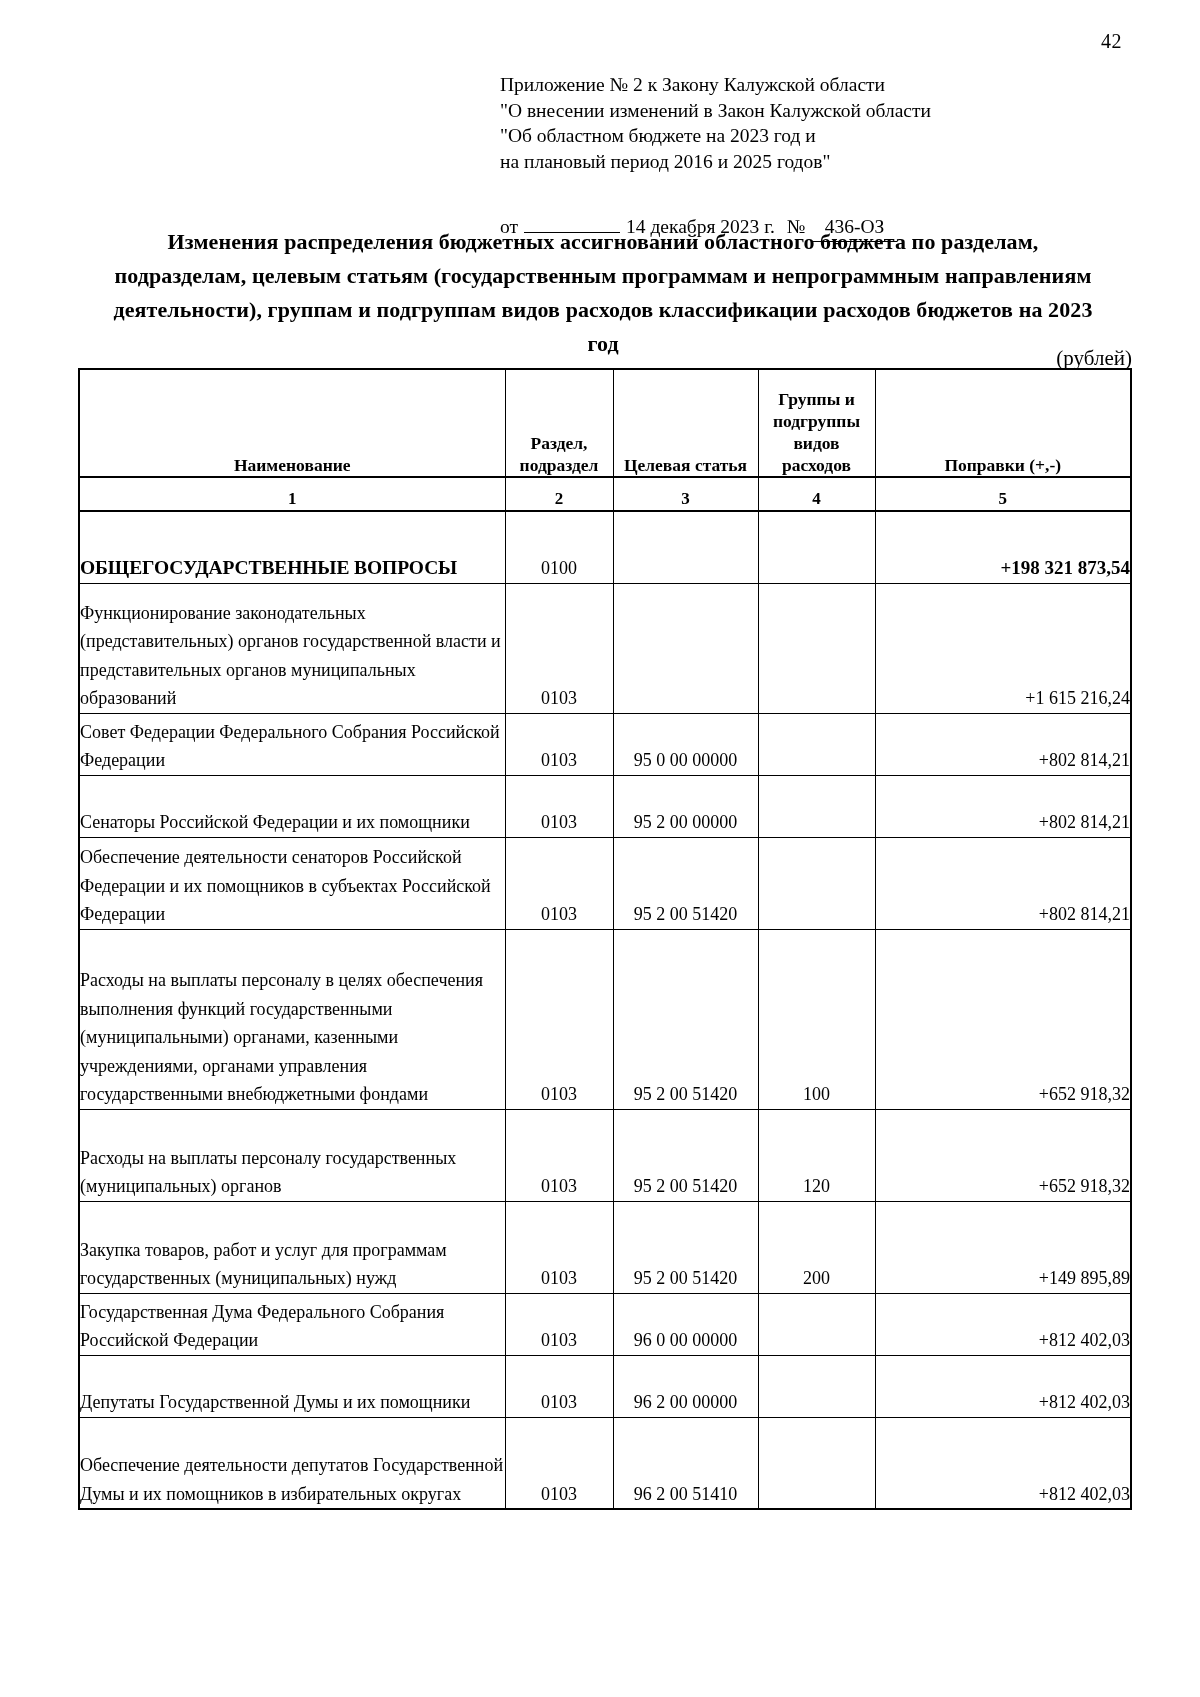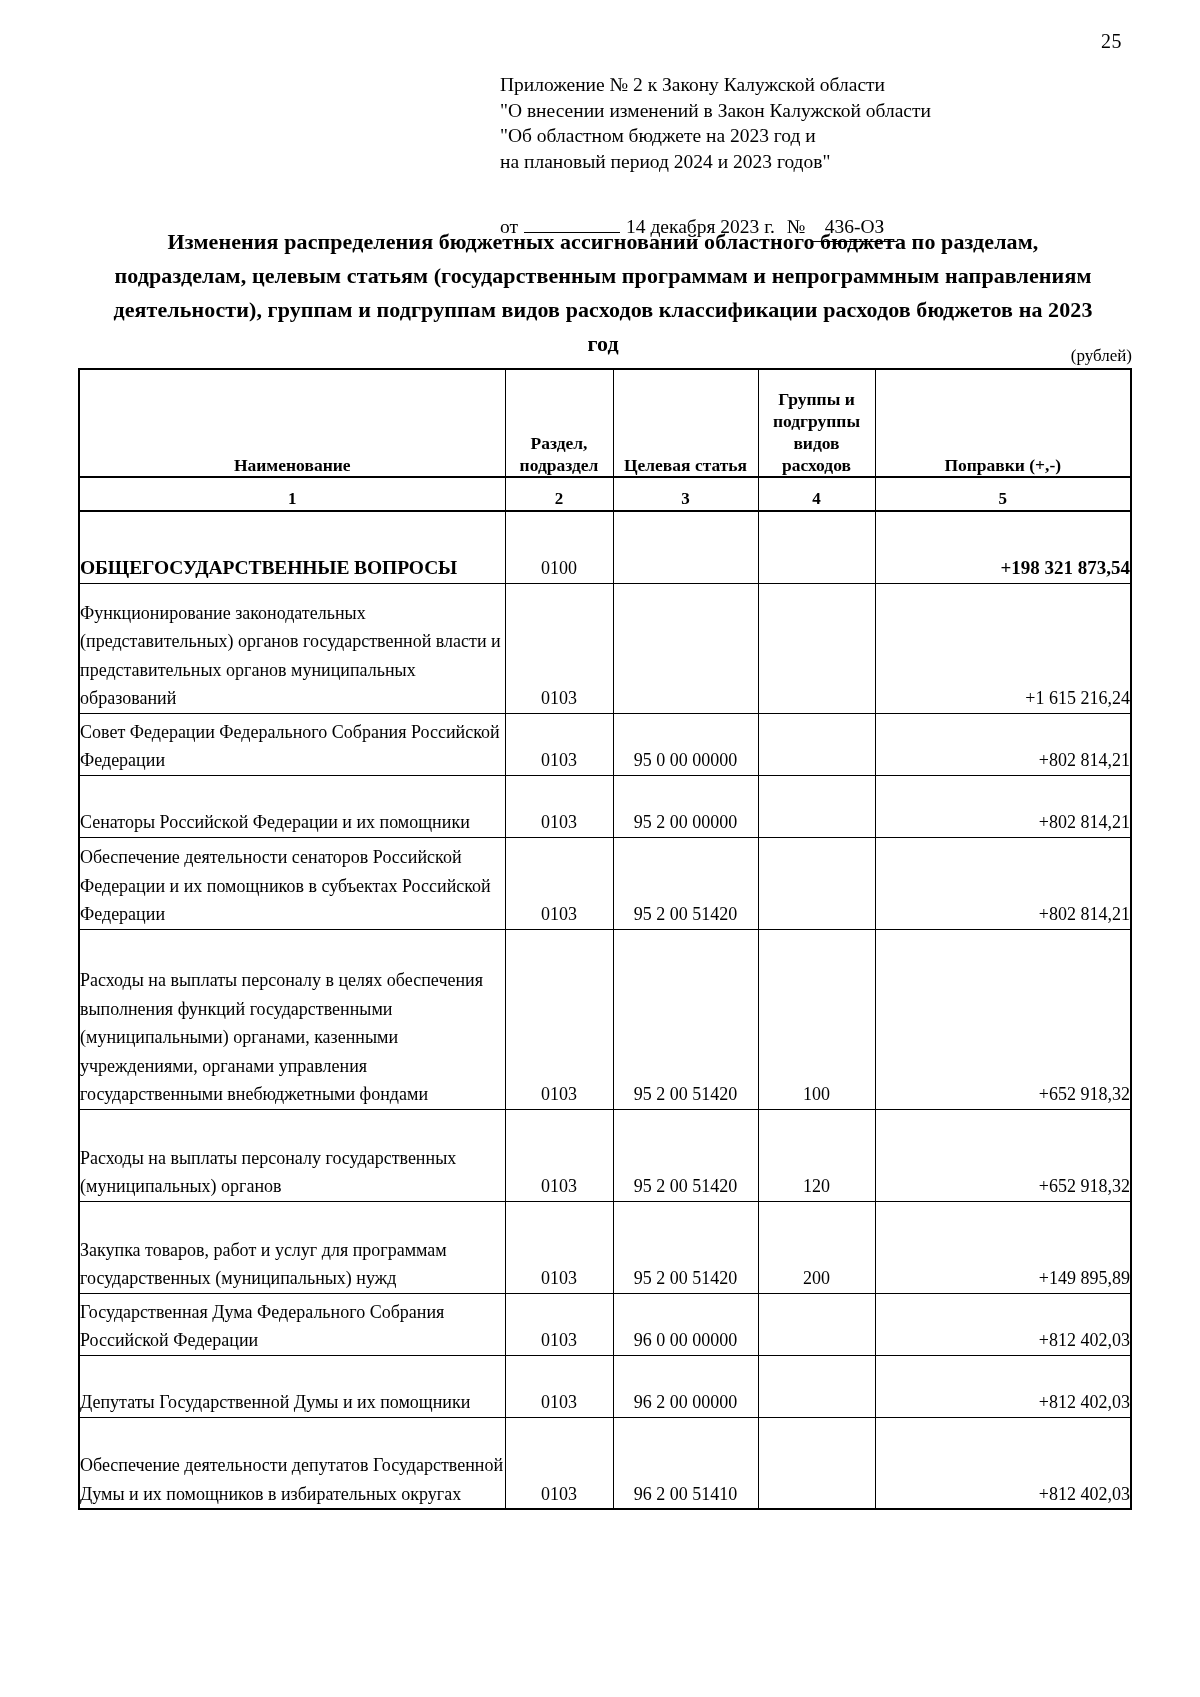--- a/index.html
+++ b/index.html
@@ -75,21 +75,21 @@
     font-weight: bold;
     line-height: 34px;
     letter-spacing: 0.1px;
   }
 
   
   .currency-note {
     position: absolute;
     top: 346px;
     right: 68px;
-    font-size: 17px;
+    font-size: 21px;
   }
 
   
   .tbl-wrap {
     position: absolute;
     top: 368px;
     left: 78px;
     width: 1052px;
   }
   table.budget {
@@ -160,27 +160,27 @@
   td.amount.bold {
     font-weight: bold;
     font-size: 19px;
   }
 </style>
 </head>
 <body>
 
 <div class="page">
 
-  <div class="page-number">25</div>
+  <div class="page-number">42</div>
 
   <div class="appendix-block">
     <span class="line">Приложение № 2 к Закону Калужской области</span>
     <span class="line">"О внесении изменений в Закон Калужской области</span>
     <span class="line">"Об областном бюджете на 2023 год и</span>
-    <span class="line">на плановый период 2024 и 2023 годов"</span>
+    <span class="line">на плановый период 2016 и 2025 годов"</span>
     <span class="appendix-from-row">
       <span class="from-label">от</span>
       <span class="from-rule"></span>
       <span class="from-date">14 декабря 2023 г.</span>
       <span class="no-label">№</span>
       <span class="no-rule">436-ОЗ</span>
     </span>
   </div>
 
   <div class="doc-title">Изменения распределения бюджетных ассигнований областного бюджета по разделам, подразделам, целевым статьям (государственным программам и непрограммным направлениям деятельности), группам и подгруппам видов расходов классификации расходов бюджетов на 2023 год</div>

